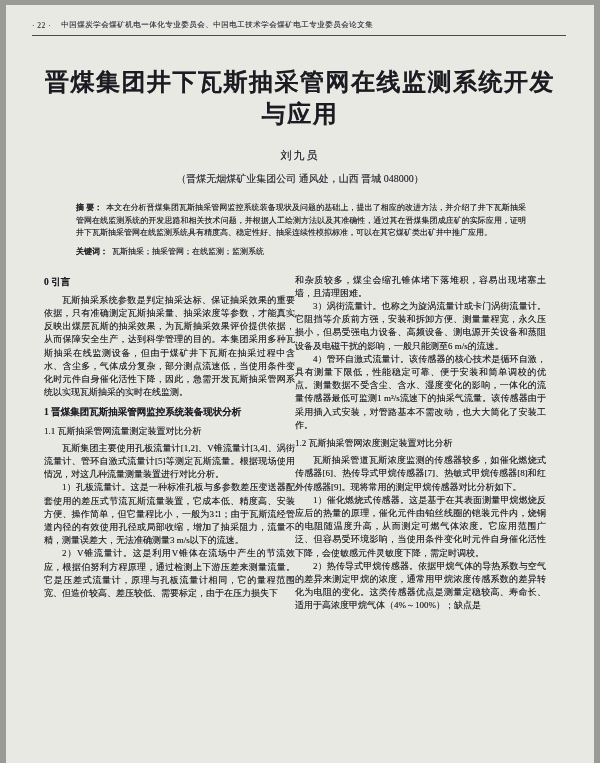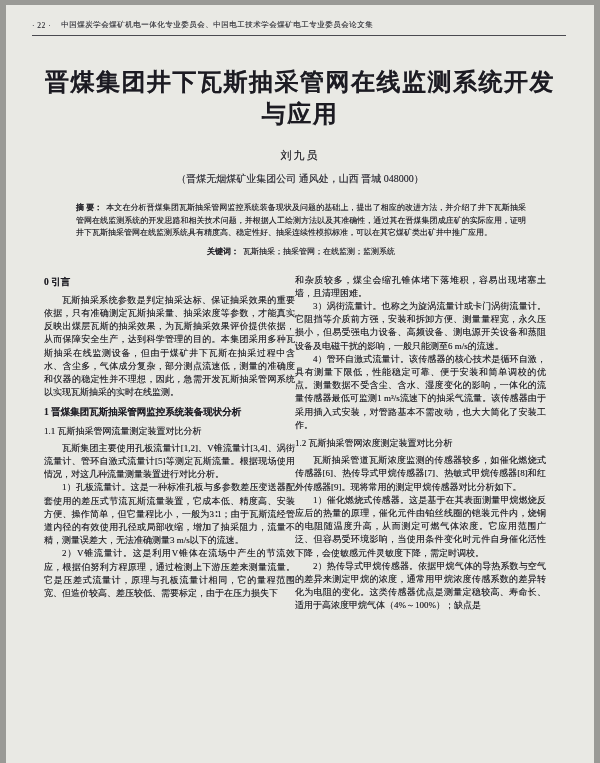--- a/index.html
+++ b/index.html
@@ -58,21 +58,21 @@
     margin:16px 68px 0 70px;
     font-size:8px;
     line-height:12.5px;
     text-align:justify;
   }
   .abstract .label,.keywords .label{font-weight:bold;margin-right:4px;}
   .keywords{
     margin:6px 68px 0 70px;
     font-size:8px;
     line-height:12px;
-    text-align:center;
+    text-align:left;
   }
   
   .columns{
     display:flex;
     margin:16px 38px 0 38px;
     font-size:9px;
     line-height:13.2px;
   }
   .col{flex:0 0 251px;width:251px;overflow:hidden;}
   .col p{
@@ -115,21 +115,21 @@
   </div>
 
   <div class="keywords">
     <span class="label">关键词：</span><span>瓦斯抽采；抽采管网；在线监测；监测系统</span>
   </div>
 
   <main class="columns">
 
     <section class="col">
       <h2 class="first">0  引言</h2>
-      <p>瓦斯抽采系统参数是判定抽采达标、保证抽采效果的重要依据，只有准确测定瓦斯抽采量、抽采浓度等参数，才能真实反映出煤层瓦斯的抽采效果，为瓦斯抽采效果评价提供依据，从而保障安全生产，达到科学管理的目的。本集团采用多种瓦斯抽采在线监测设备，但由于煤矿井下瓦斯在抽采过程中含水、含尘多，气体成分复杂，部分测点流速低，测量的准确度和仪器的稳定性并不理想，因此，急需开发瓦斯抽采管网系统以实现瓦斯抽采的实时在线监测。</p>
+      <p>瓦斯抽采系统参数是判定抽采达标、保证抽采效果的重要依据，只有准确测定瓦斯抽采量、抽采浓度等参数，才能真实反映出煤层瓦斯的抽采效果，为瓦斯抽采效果评价提供依据，从而保障安全生产，达到科学管理的目的。本集团采用多种瓦斯抽采在线监测设备，但由于煤矿井下瓦斯在抽采过程中含水、含尘多，气体成分复杂，部分测点流速低，当使用条件变化时元件自身催化活性下降，因此，急需开发瓦斯抽采管网系统以实现瓦斯抽采的实时在线监测。</p>
       <h2>1  晋煤集团瓦斯抽采管网监控系统装备现状分析</h2>
       <h3>1.1  瓦斯抽采管网流量测定装置对比分析</h3>
       <p>瓦斯集团主要使用孔板流量计[1,2]、V锥流量计[3,4]、涡街流量计、管环自激式流量计[5]等测定瓦斯流量。根据现场使用情况，对这几种流量测量装置进行对比分析。</p>
       <p>1）孔板流量计。这是一种标准孔板与多参数差压变送器配套使用的差压式节流瓦斯流量装置，它成本低、精度高、安装方便、操作简单，但它量程比小，一般为3∶1；由于瓦斯流经管道内径的有效使用孔径或局部收缩，增加了抽采阻力，流量不精，测量误差大，无法准确测量3 m/s以下的流速。</p>
       <p>2）V锥流量计。这是利用V锥体在流场中产生的节流效应，根据伯努利方程原理，通过检测上下游压差来测量流量。它是压差式流量计，原理与孔板流量计相同，它的量程范围宽、但造价较高、差压较低、需要标定，由于在压力损失下</p>
     </section>
 
     <section class="col">
       <p class="cont">和杂质较多，煤尘会缩孔锥体堵下落堆积，容易出现堵塞土墙，且清理困难。</p>
       <p>3）涡街流量计。也称之为旋涡流量计或卡门涡街流量计。它阻挡等介质前方强，安装和拆卸方便、测量量程宽，永久压损小，但易受强电力设备、高频设备、测电源开关设备和蒸阻设备及电磁干扰的影响，一般只能测至6 m/s的流速。</p>

